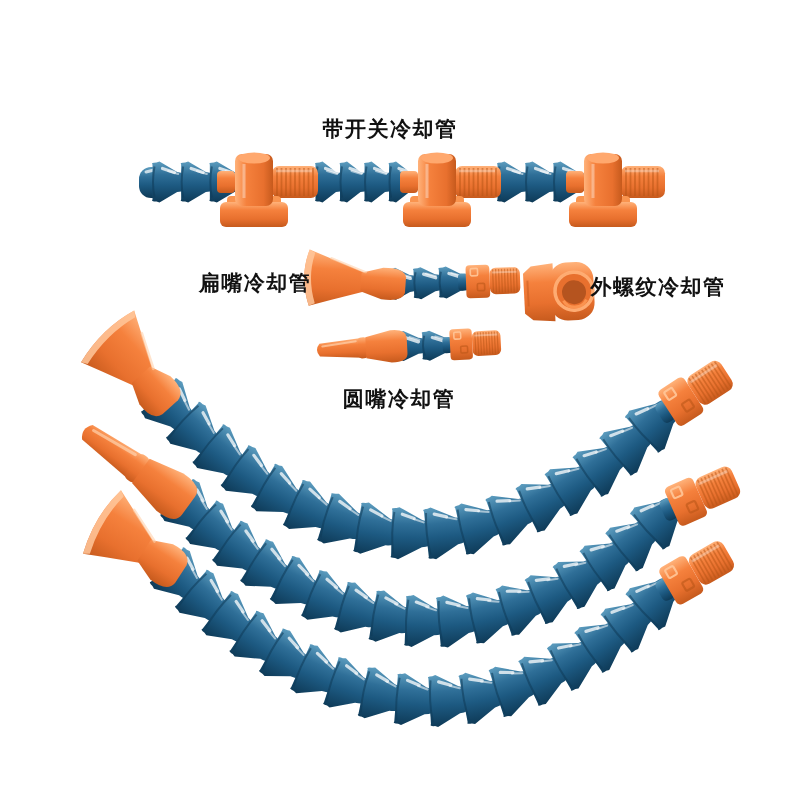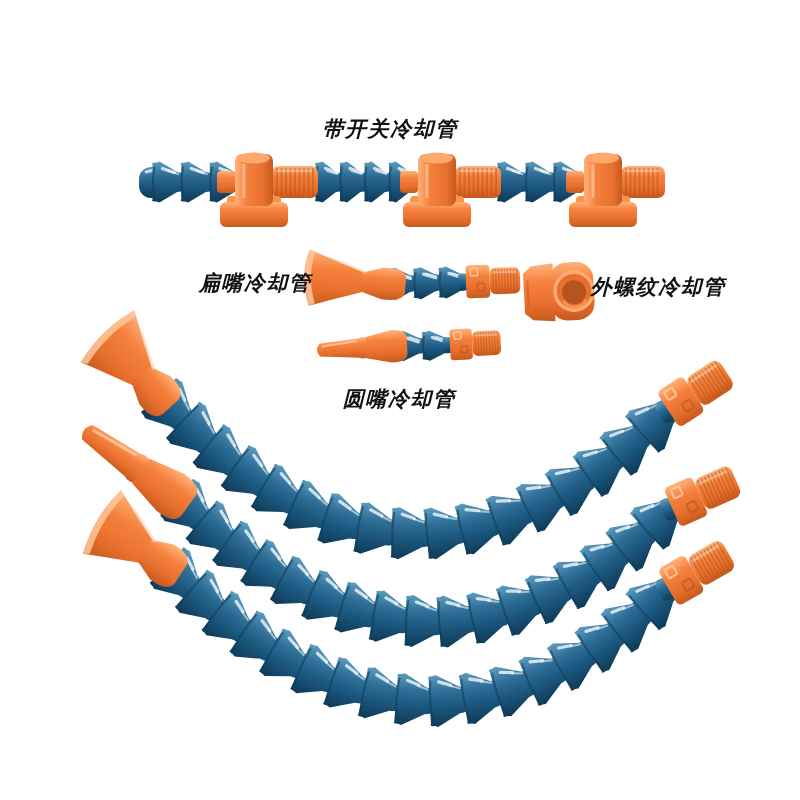--- a/index.html
+++ b/index.html
@@ -1,17 +1,17 @@
 <!DOCTYPE html>
 <html><head>
 <meta charset="utf-8">
 <style>
   html,body{margin:0;padding:0;background:#ffffff;}
   .stage{position:relative;width:800px;height:800px;background:#ffffff;overflow:hidden;
-         font-family:"Liberation Sans",sans-serif;font-style:italic;}
+         font-family:"Liberation Sans",sans-serif;}
   svg{position:absolute;left:0;top:0;}
   text.lbl{font-family:"Liberation Sans",sans-serif;font-weight:700;font-size:21px;letter-spacing:1.5px;}
 </style>
 </head>
 <body>
 
 <div class="stage">
   <svg id="cv" width="800" height="800" viewBox="0 0 800 800">
     <defs id="defs">
         <linearGradient id="gBlue" x1="0" y1="0" x2="0" y2="1">

